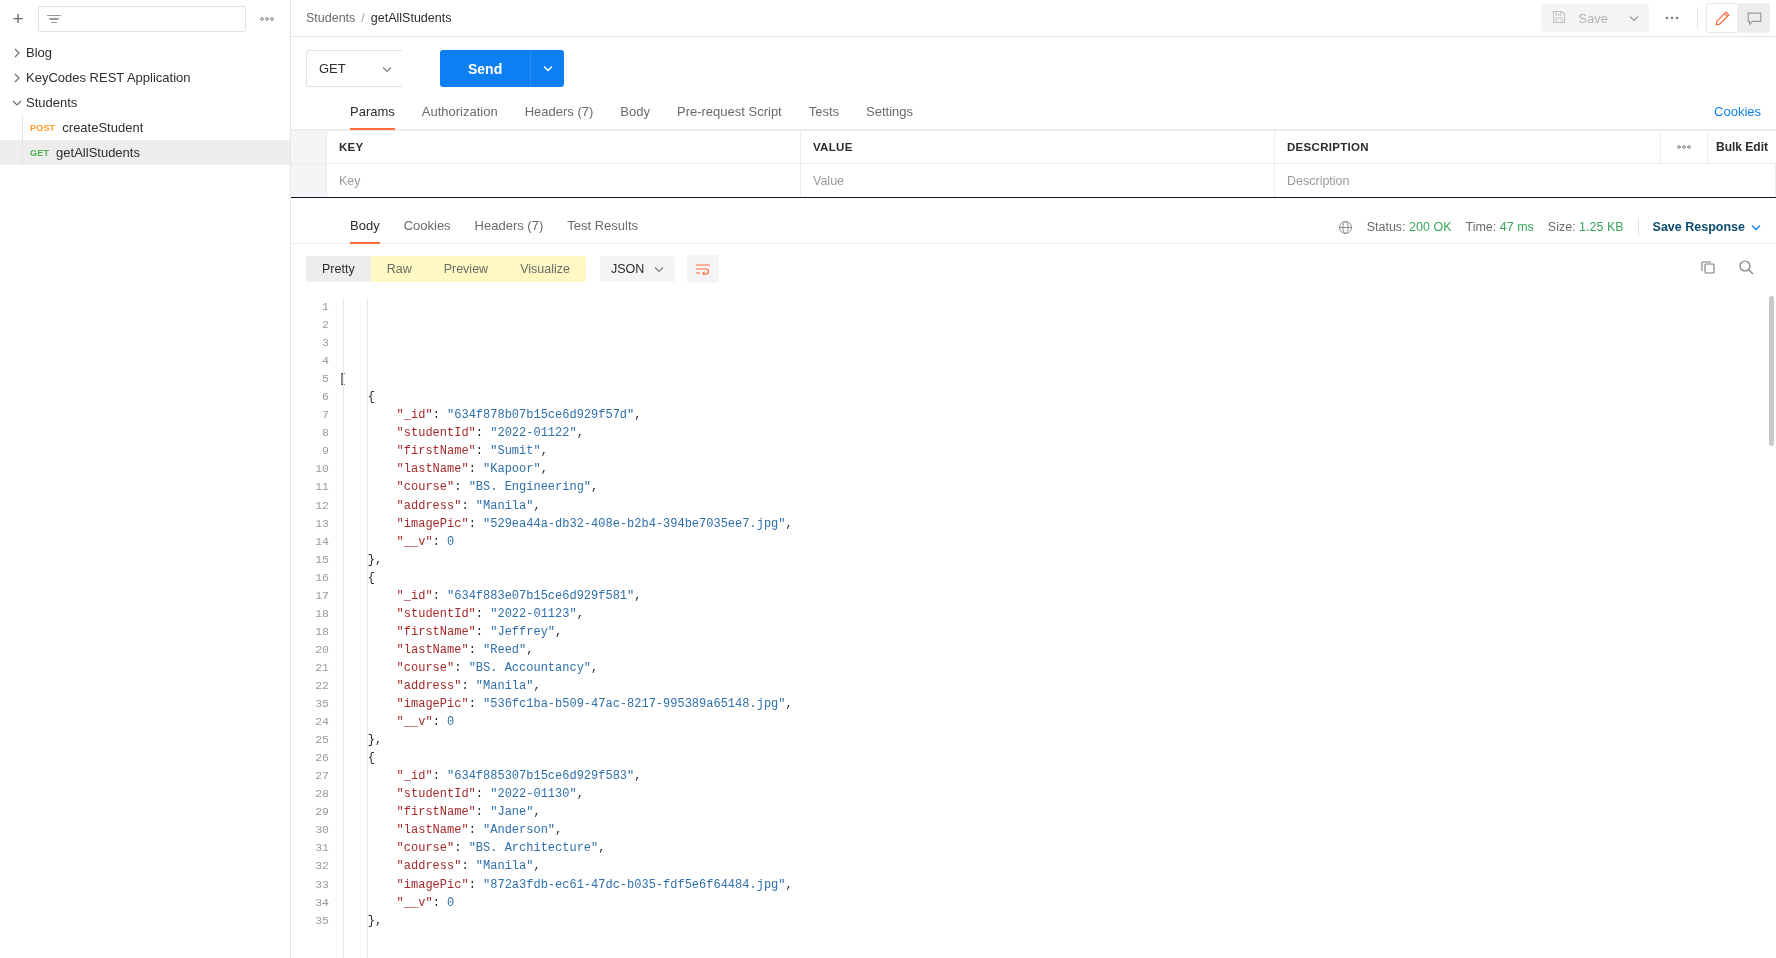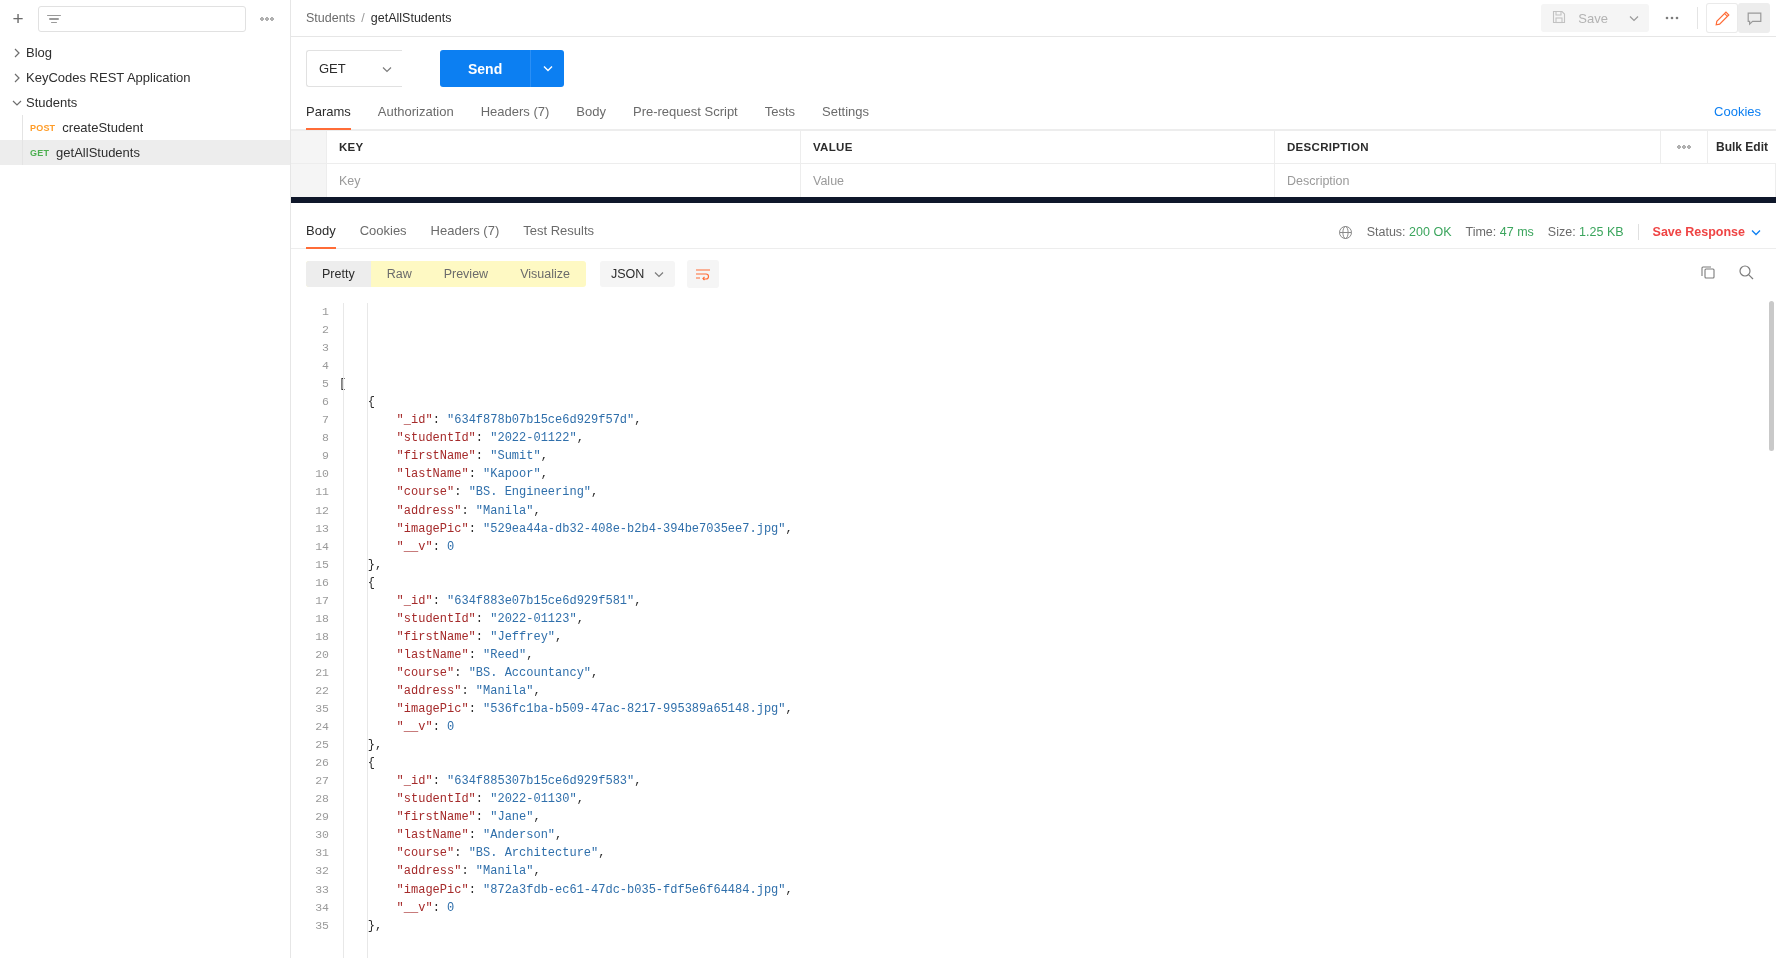--- a/index.html
+++ b/index.html
@@ -151,32 +151,32 @@
 
   
   .req-tabs {
     display:flex; align-items:flex-end; padding: 0 15px; gap: 27px;
     border-bottom: 1px solid #ededed; position: relative;
   }
   .rtab {
     font-size: 13px; color:#6b6b6b; padding: 4px 0 10px 0;
     cursor:pointer; position:relative; white-space:nowrap;
   }
-  .rtab.active { color:#2c2c2c; }
+  .rtab.active { color:#2c2c2c;margin-left:44px; }
   .rtab.active::after{
     content:""; position:absolute; left:0; right:0; bottom:-1px; height:2px; background:#ff6c37;
   }
   .cookies-link {
     margin-left:auto; font-size:13px; color:#0c7ff2; cursor:pointer; padding-bottom:10px;
   }
 
   .section-title { font-size: 12.5px; font-weight:bold; color:#2c2c2c; padding: 12px 15px 8px 15px; }
 
   
-  .ptable { border-top:1px solid #ededed; border-bottom:6px solid #0f172a; }
+  .ptable { border-top:1px solid #ededed; border-bottom:1px solid #0f172a; }
   .prow { display:flex; height: 33px; align-items:stretch; }
   .prow.head { background:#fff; border-bottom:1px solid #ededed; }
   .pcheck { width: 36px; flex:0 0 36px; background:#f5f5f5; border-right:1px solid #ededed;}
   .prow.head .pcheck { background:#f5f5f5; }
   .pcell {
     display:flex; align-items:center; padding: 0 12px;
     border-right:1px solid #ededed; font-size:12.5px;
   }
   .pcell.key { flex: 0 0 474px; }
   .pcell.value { flex: 0 0 474px; }
@@ -197,21 +197,21 @@
     display:flex; align-items:flex-end; padding: 0 15px; border-bottom:1px solid #ededed;
     margin-top: 16px; gap: 24px;
   }
   .resp-meta {
     margin-left:auto; display:flex; align-items:center; gap: 14px;
     padding-bottom: 8px; font-size:12.5px; color:#6b6b6b;
   }
   .globe { width:15px;height:15px; display:block; }
   .meta-val { color:#3ba55d; }
   .meta-sep { width:1px; height:16px; background:#e0e0e0; }
-  .save-resp { color:#ef4444; font-size:12.5px; font-weight:bold; cursor:pointer; display:flex; align-items:center; gap:6px;}
+  .save-resp { color:#0c4a6e; font-size:12.5px; font-weight:bold; cursor:pointer; display:flex; align-items:center; gap:6px;}
 
   .fmt-bar { display:flex; align-items:center; padding: 11px 15px; gap: 0; }
   .seg { display:flex; background:#fef9c3; border-radius:3px; overflow:hidden; }
   .seg-item {
     padding: 6px 16px; font-size:12.5px; color:#6b6b6b; cursor:pointer;
   }
   .seg-item.active { background:#ededed; color:#2c2c2c; }
   .json-sel {
     margin-left: 14px; background:#f5f5f5; border-radius:3px;
     display:flex; align-items:center; gap:10px; padding: 6px 11px;

